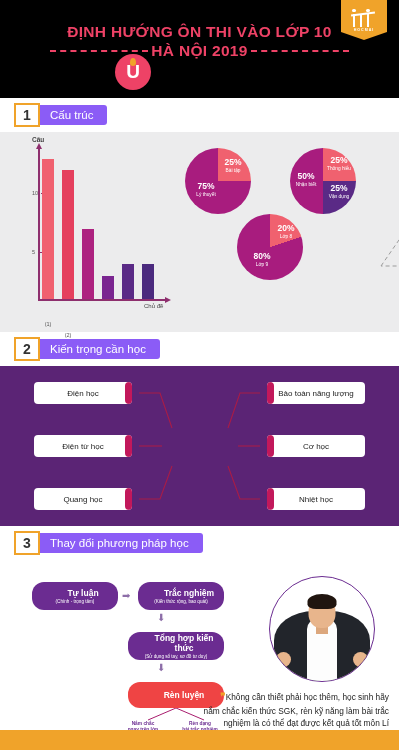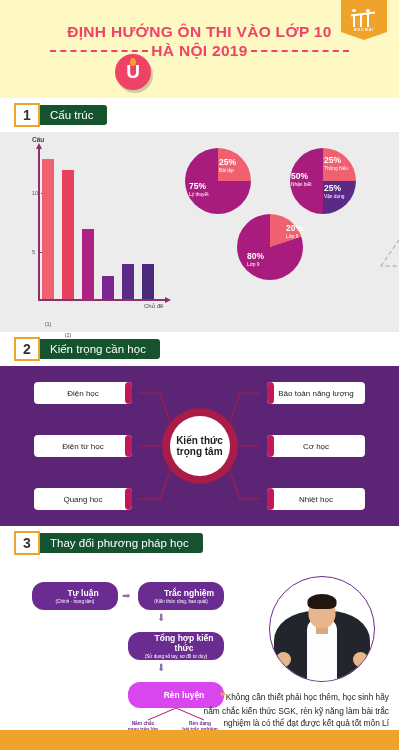--- a/index.html
+++ b/index.html
@@ -8,21 +8,21 @@
     font-family:"Liberation Sans", sans-serif;
     background:#ffffff;
     position:relative;
     overflow:hidden;
   }
 
   
   .header {
     position:relative;
     height:98px;
-    background:#fef9c3;
+    background:#000000;
     overflow:hidden;
   }
   .hdr-title {
     position:absolute; left:0; right:0; top:22px;
     text-align:center;
     color:#ee4266;
     font-weight:bold;
     font-size:15.5px;
     letter-spacing:0.3px;
     line-height:19px;
@@ -84,21 +84,21 @@
   }
 
   
   .sec-head { display:flex; align-items:center; height:34px; padding-left:14px; background:#fff; }
   .sec-num {
     width:26px;height:24px;background:#fff;border:2px solid #f0a32a;
     display:flex;align-items:center;justify-content:center;
     font-weight:bold;font-size:14px;color:#333; z-index:2;
   }
   .sec-label {
-    background:#14532d; color:#fff; font-size:11.5px;
+    background:#8b5cf6; color:#fff; font-size:11.5px;
     padding:4px 14px 4px 16px; margin-left:-6px;
     border-radius:0 3px 3px 0;
   }
 
   
   .sec1 { position:relative; height:200px; background:#ececed; }
   .chart { position:absolute; left:14px; top:8px; width:160px; height:180px; }
   .axis-y { position:absolute; left:24px; top:8px; width:1.5px; height:152px; background:#8e2f6e; }
   .axis-y:before{content:"";position:absolute;top:-5px;left:-2.5px;border-left:3.5px solid transparent;border-right:3.5px solid transparent;border-bottom:6px solid #8e2f6e;}
   .axis-x { position:absolute; left:24px; top:159px; width:128px; height:1.5px; background:#8e2f6e; }
@@ -108,21 +108,21 @@
   .tick { position:absolute; left:18px; font-size:5.5px; color:#555; }
   .tick:after{content:"";position:absolute;right:-7px;top:3px;width:4px;height:1px;background:#8e2f6e;}
   .bars { position:absolute; left:28px; bottom:21px; width:124px; height:152px; display:flex; align-items:flex-end; gap:8px; }
   .barcol { width:12px; position:relative; }
   .bar { width:100%; }
   .xtick { position:absolute; top:162px; font-size:5.5px; color:#555; width:16px; text-align:center; }
 
   
   .pie-area { position:absolute; left:175px; top:4px; width:220px; height:150px; }
   .pie { position:absolute; border-radius:50%; }
-  .pie-lab { position:absolute; color:#fff; line-height:1.15; }
+  .pie-lab { position:absolute; color:#fff; text-align:center; line-height:1.15; }
   .pie-lab .pct { font-size:8.5px; font-weight:bold; display:block; }
   .pie-lab .nm { font-size:4.8px; display:block; }
   .tri { position:absolute; left:196px; top:30px; width:150px; height:108px; }
   .tri svg { width:100%; height:100%; }
 
   
   .legend {
     position:absolute; left:178px; top:283px; width:208px;
     border:1px dashed #9b9b9b; padding:4px 6px; background:#ececed;
   }
@@ -157,21 +157,21 @@
 
   
   .sec3 { position:relative; height:230px; background:#fff; }
   .flowbox {
     position:absolute; background:#6b2c91; color:#fff; border-radius:12px;
     display:flex; flex-direction:column; align-items:center; justify-content:center;
     text-align:center;
   }
   .flowbox .t { font-size:8.5px; font-weight:bold;margin-left:16px; }
   .flowbox .s { font-size:4.6px; margin-top:1px; }
-  .flowbox.pink { background:#d946ef; }
+  .flowbox.pink { background:#ef4444; }
   .arrow { position:absolute; color:#8d6ea8; font-size:10px; }
   .leafl { position:absolute; font-size:4.8px; font-weight:bold; color:#6b2c91; text-align:center; line-height:1.2; width:50px; }
 
   .portrait {
     position:absolute; right:24px; top:16px; width:106px; height:106px;
     border-radius:50%; border:1.5px solid #6b2c91; overflow:hidden; background:#fff;
   }
   .p-body { position:absolute; left:50%; transform:translateX(-50%); bottom:0; width:96px; height:70px; background:#22252b; border-radius:42% 42% 0 0; }
   .p-shirt { position:absolute; left:50%; transform:translateX(-50%); bottom:0; width:30px; height:62px; background:#fdfdfd; border-radius:10px 10px 0 0; }
   .p-head { position:absolute; left:50%; transform:translateX(-50%); top:20px; width:27px; height:31px; background:#e8b58c; border-radius:48% 48% 44% 44%; }
@@ -289,21 +289,21 @@
         <span class="nm">Vận dụng</span>
       </div>
       <div class="pie-lab" style="left:1px; top:24px; width:30px;">
         <span class="pct">50%</span>
         <span class="nm">Nhận biết</span>
       </div>
     </div>
 
     <div class="pie" style="left:62px; top:78px; width:66px; height:66px;
          background:conic-gradient(#f0616f 0deg 72deg, #a81c7e 72deg 360deg);">
-      <div class="pie-lab" style="left:49px; top:10px; width:28px;">
+      <div class="pie-lab" style="left:35px; top:10px; width:28px;">
         <span class="pct">20%</span>
         <span class="nm">Lớp 8</span>
       </div>
       <div class="pie-lab" style="left:10px; top:38px; width:30px;">
         <span class="pct">80%</span>
         <span class="nm">Lớp 9</span>
       </div>
     </div>
   </div>
 
@@ -372,28 +372,20 @@
   </div>
   <div class="mm-node right" style="top:69px">
     <div class="cap"></div>
     <span>Cơ học</span>
   </div>
   <div class="mm-node right" style="top:122px">
     <div class="cap"></div>
     <span>Nhiệt học</span>
   </div>
 
-  <div class="mm-center">
-    <div class="mm-inner">
-      <div>
-        <div>Kiến thức</div>
-        <div>trọng tâm</div>
-      </div>
-    </div>
-  </div>
 </div>
 
 <div class="sec-head">
   <div class="sec-num">3</div>
   <div class="sec-label">Thay đổi phương pháp học</div>
 </div>
 
 <div class="sec3">
 
   <div class="flowbox" style="left:32px; top:22px; width:86px; height:28px;">

